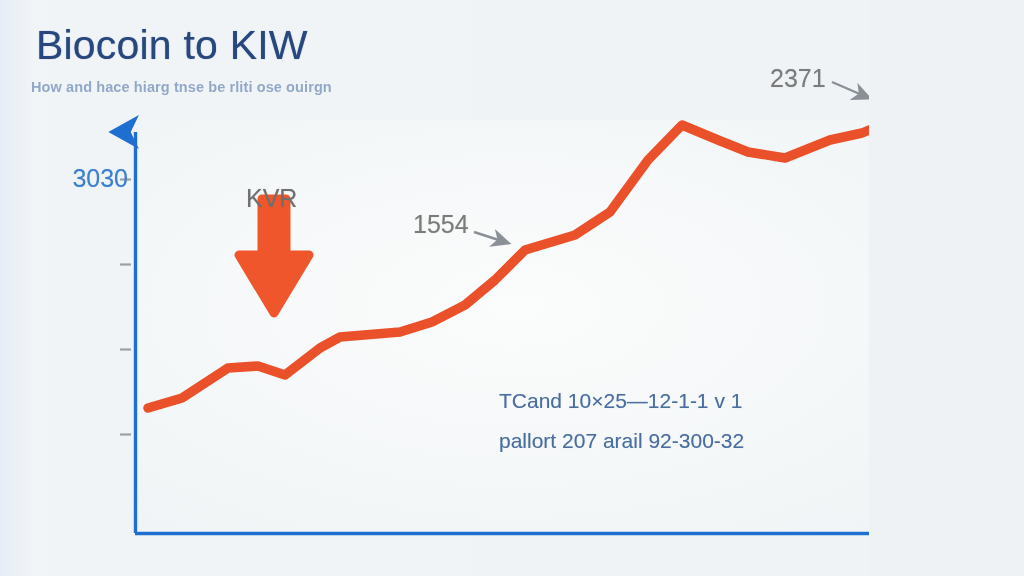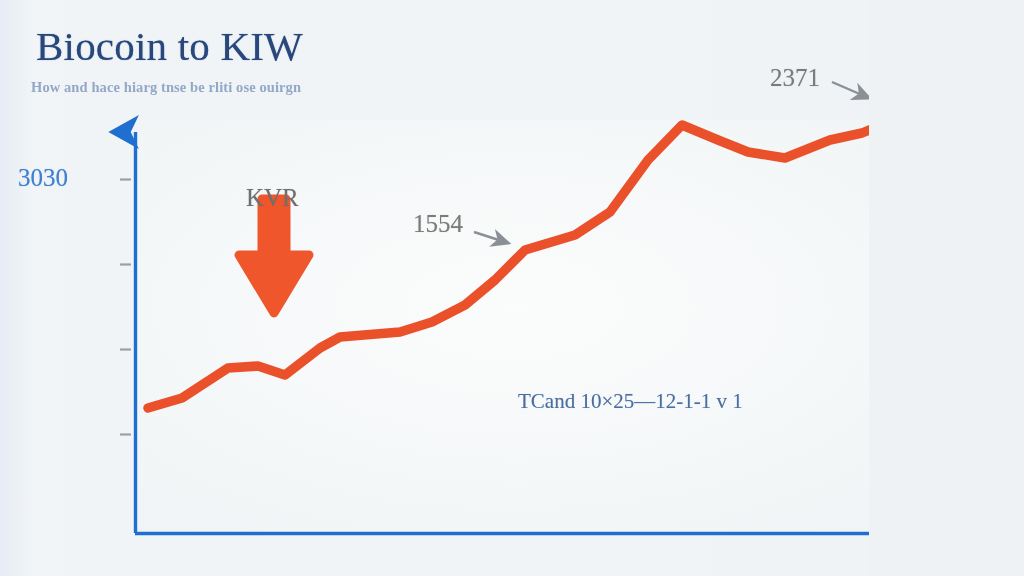--- a/index.html
+++ b/index.html
@@ -7,21 +7,21 @@
     padding: 0;
     background: #eef2f5;
   }
   #stage {
     position: relative;
     width: 869px;
     height: 576px;
     overflow: hidden;
     background:
       linear-gradient(90deg, #e9eff6 0%, #f2f5f7 3%, #f0f4f6 8%, #eff3f5 100%);
-    font-family: Liberation Serif, serif;
+    font-family: Liberation Sans, sans-serif;
     -webkit-font-smoothing: antialiased;
   }
   
   #left-band {
     position: absolute;
     left: 0; top: 0;
     width: 34px; height: 576px;
     background: linear-gradient(90deg, #e6edf6 0%, #eef2f6 70%, rgba(238,242,246,0) 100%);
     pointer-events: none;
   }
@@ -57,20 +57,21 @@
   }
 
   
   #axes { position: absolute; left: 0; top: 0; }
 
   
   .ytick {
     position: absolute;
     right: 0;
     width: 110px;
+    text-align: right;
     font-size: 25px;
     font-weight: 400;
     color: #3d7fd0;
     text-shadow: 0 0 1px rgba(61,127,208,0.4);
     white-space: nowrap;
   }
   .ytick-wrap { position: absolute; left: 18px; width: 110px; height: 30px; }
 
   
   .annot {
@@ -78,21 +79,21 @@
     font-size: 25px;
     font-weight: 400;
     color: #7b7b7b;
     white-space: nowrap;
     text-shadow: 0 0 1px rgba(100,100,100,0.35);
   }
   .annot.kvr { color: #6f6f6f; margin-top: 24px; }
 
   #note-block {
     position: absolute;
-    left: 518px; top: 381px;
+    left: 499px; top: 381px;
     font-size: 21px;
     line-height: 40px;
     color: #4a6ea0;
     white-space: nowrap;
     text-shadow: 0 0 0.8px rgba(74,110,160,0.35);
   }
   #note-block .nl { display: block; }
 </style>
 </head>
 <body>
@@ -146,15 +147,16 @@
     <div class="ytick">3030</div>
   </div>
 
   <div class="annot kvr" style="left:246px; top:160px">KVR</div>
   <div class="annot" style="left:413px; top:210px">1554</div>
   <div class="annot" style="left:770px; top:64px">2371</div>
   <div class="annot" style="left:877px; top:364px">1085</div>
 
   <div id="note-block">
     <span class="nl">TCand 10×25—12-1-1 v 1</span>
+    <span class="nl">pallort 207 arail 92-300-32</span>
   </div>
 
 </div>
 
 </body></html>

